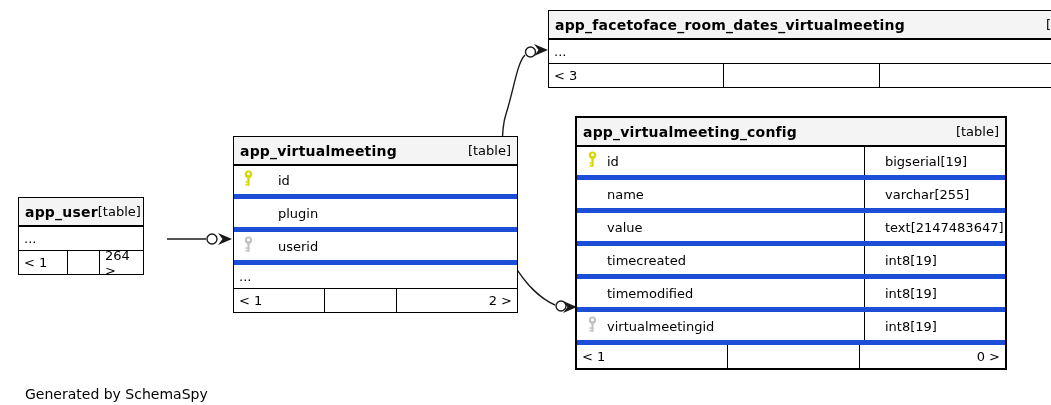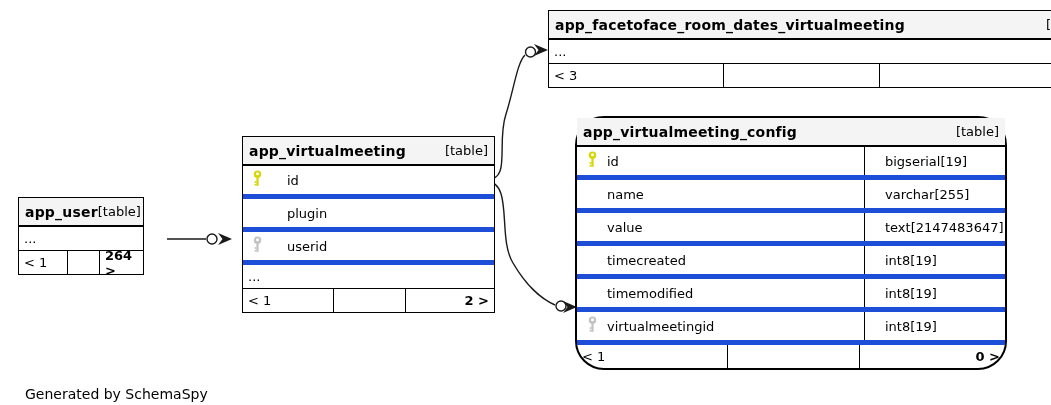--- a/index.html
+++ b/index.html
@@ -1,40 +1,40 @@
 <!DOCTYPE html>
 <html><head>
 <meta charset="utf-8">
 <style>
   html,body{margin:0;padding:0;background:#fff;}
   #canvas{position:relative;width:1051px;height:405px;background:#fff;overflow:hidden;
           font-family:"DejaVu Sans","Liberation Sans",sans-serif;color:#000;}
   #rel-layer{position:absolute;left:0;top:0;width:1051px;height:405px;}
 
   .tbl{position:absolute;box-sizing:border-box;border:1px solid #000;background:#fff;font-size:13px;}
-  .tbl.thick{border-width:2px;border-radius:29px;}
+  .tbl.thick{border-width:2px;}
   .tbl-head{display:flex;justify-content:space-between;align-items:center;height:27px;
             padding:0 6px;background:#f4f4f4;border-bottom:2px solid #000;}
   .tbl-name{font-weight:bold;font-size:14px;letter-spacing:0.2px;}
   .tbl-tag{font-weight:normal;font-size:13px;}
   .col-row{display:flex;align-items:center;height:28px;border-bottom:5px solid #1d4ed8;}
   .keycell{display:flex;align-items:center;box-sizing:border-box;flex:0 0 auto;}
   .t-vm .keycell{width:44px;padding-left:9px;}
   .t-cfg .keycell{width:30px;padding-left:10px;}
   .colname{white-space:nowrap;}
   .typecell{margin-left:auto;align-self:stretch;display:flex;align-items:center;
             border-left:1px solid #000;box-sizing:border-box;width:141px;padding-left:20px;white-space:nowrap;text-align:center;}
   .dots-row{display:flex;align-items:center;height:23px;padding-left:5px;border-bottom:1px solid #000;}
   .tfoot{display:flex;height:23px;}
   .fc{display:flex;align-items:center;box-sizing:border-box;padding:0 5px;border-right:1px solid #000;flex:0 0 auto;}
-  .fc:last-child{border-right:none;flex:1 1 auto;justify-content:flex-end;font-weight:bold;}
+  .fc:last-child{border-right:none;flex:1 1 auto;justify-content:flex-end;}
   .t-ff .fc:last-child{justify-content:flex-start;}
 
   .t-user{left:18px;top:197px;width:126px;}
-  .t-vm{left:242px;top:136px;width:253px;}
+  .t-vm{left:233px;top:136px;width:285px;}
   .t-ff{left:548px;top:10px;width:548px;}
   .t-cfg{left:575px;top:116px;width:432px;}
 
   .t-user .fc:nth-child(1){width:49px;} .t-user .fc:nth-child(2){width:32px;}
   .t-vm  .fc:nth-child(1){width:91px;} .t-vm  .fc:nth-child(2){width:72px;}
   .t-ff  .fc:nth-child(1){width:175px;} .t-ff .fc:nth-child(2){width:156px;}
   .t-cfg .fc:nth-child(1){width:151px;} .t-cfg .fc:nth-child(2){width:132px;}
 
   .key-icon{width:11px;height:17px;flex:0 0 auto;}
   #gen-note{position:absolute;left:25px;top:374px;font-size:14px;margin-top:12px;}

